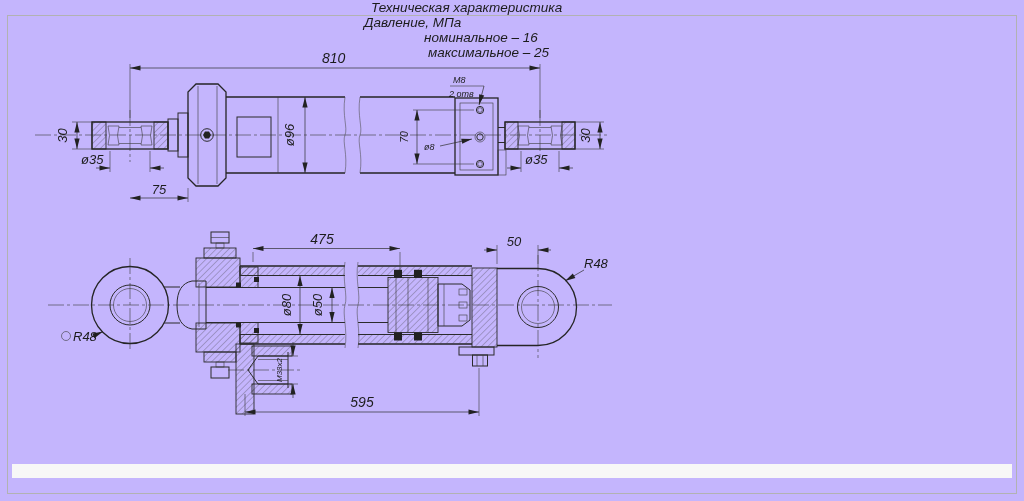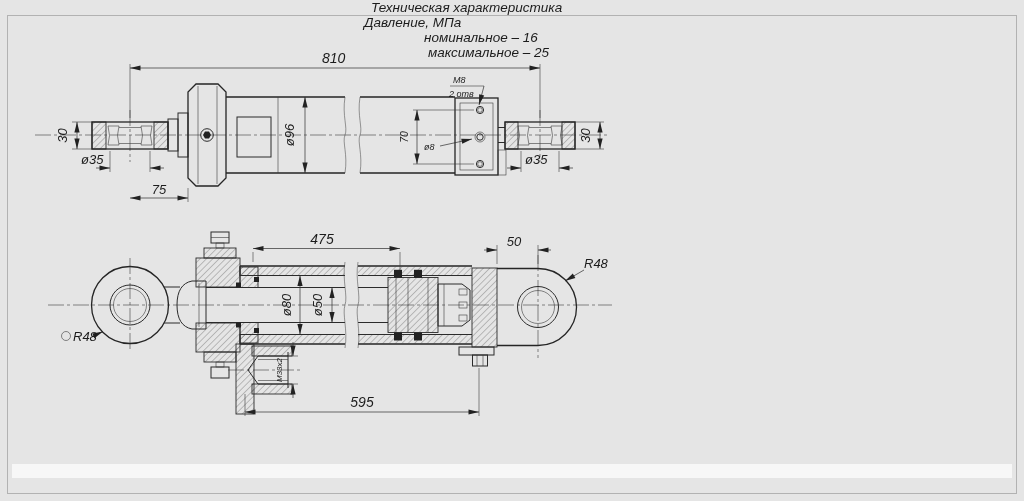--- a/index.html
+++ b/index.html
@@ -1,16 +1,16 @@
 <!DOCTYPE html>
 <html><head>
 <meta charset="utf-8">
 <style>
   html,body{margin:0;padding:0;background:#fff;}
-  .page{position:relative;width:1024px;height:501px;background:#e5e5e5;overflow:hidden;}
+  .page{position:relative;width:1024px;height:501px;background:#c4b5fd;overflow:hidden;}
   svg{display:block;}
   .t-title{font:italic 13.5px "Liberation Sans",sans-serif;fill:#1c1c1c;}
   .t-dim{font:italic 13px "Liberation Sans",sans-serif;fill:#1c1c1c;}
   .t-dim-l{font:italic 14px "Liberation Sans",sans-serif;fill:#1c1c1c;}
   .t-sm{font:italic 9px "Liberation Sans",sans-serif;fill:#1c1c1c;}
   .t-xs{font:italic 8px "Liberation Sans",sans-serif;fill:#1c1c1c;}
   .t-70{font:italic 10.5px "Liberation Sans",sans-serif;fill:#1c1c1c;}
   .cl{stroke:#3a3a3a;stroke-width:.6;stroke-dasharray:16 3 3 3;fill:none;}
   .ext{stroke:#3a3a3a;stroke-width:.6;fill:none;}
   .dim{stroke:#2e2e2e;stroke-width:.7;fill:none;}

